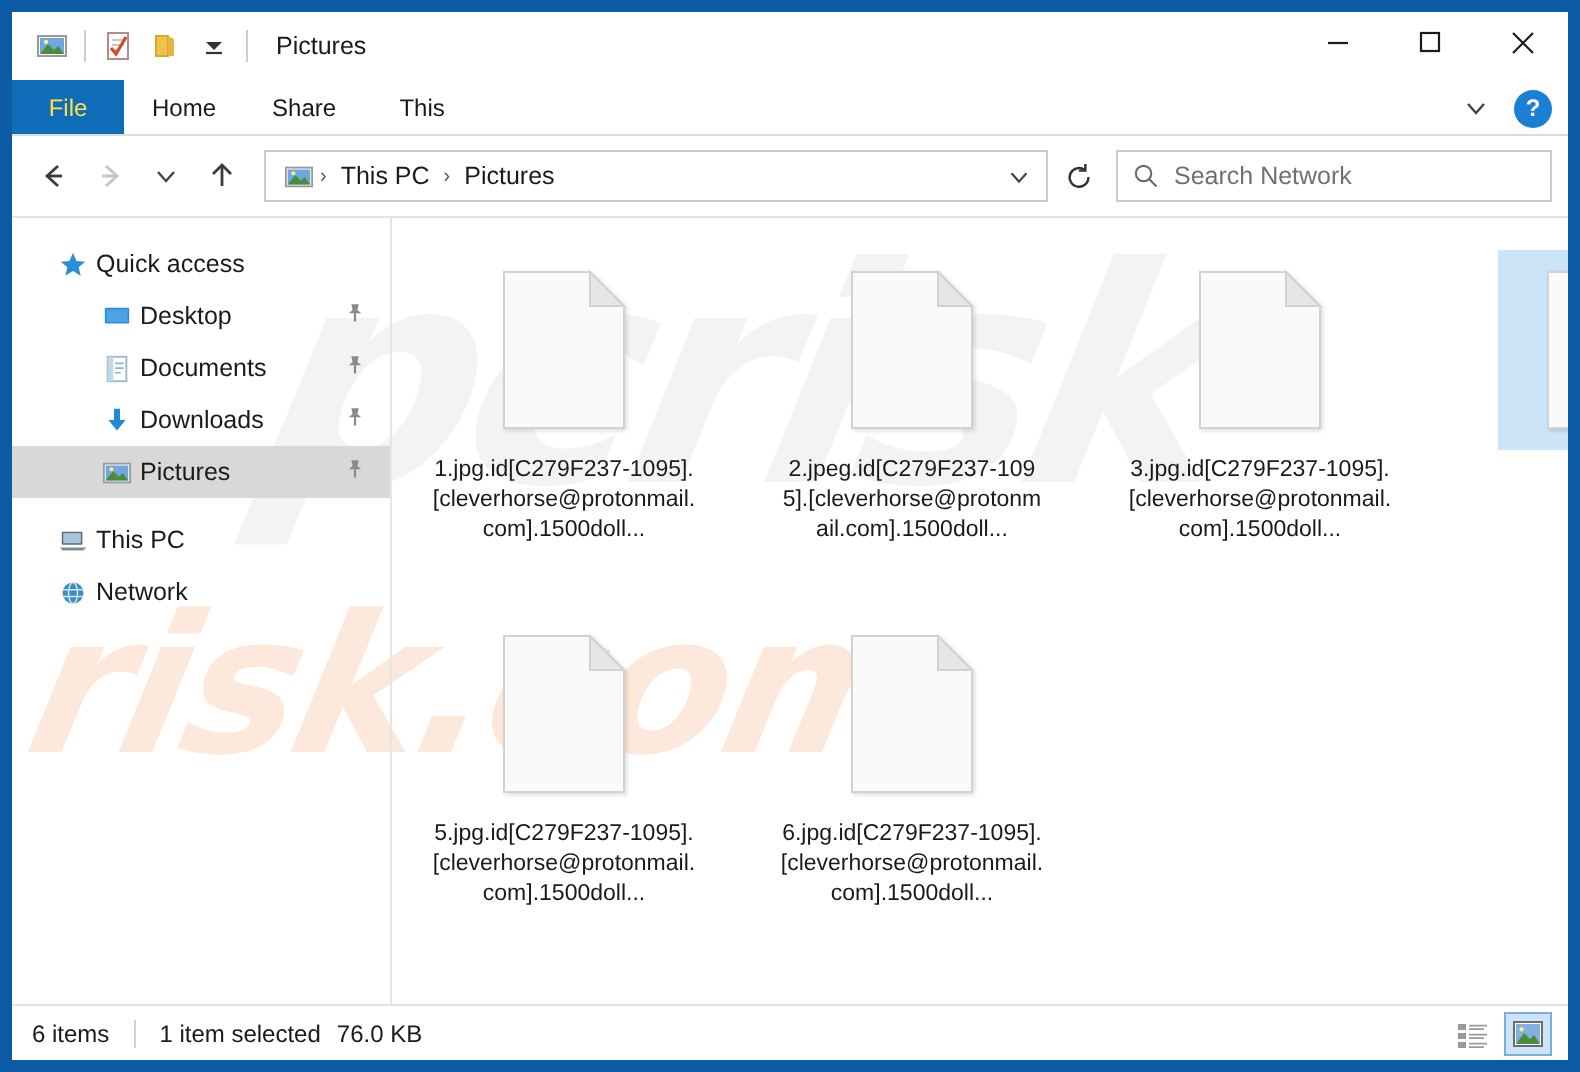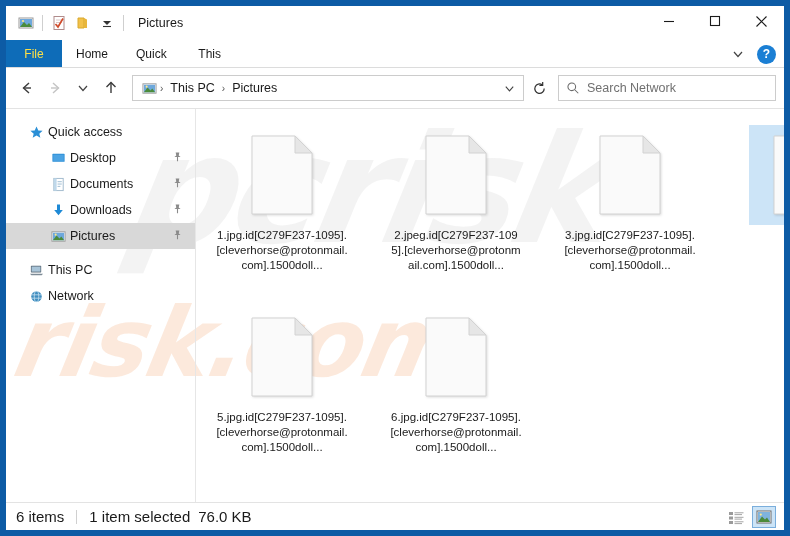--- a/index.html
+++ b/index.html
@@ -207,21 +207,21 @@
 
   
   .statusbar {
     height: 28px; flex: 0 0 28px;
     border-top: 1px solid #e3e3e3;
     display: flex; align-items: center;
     padding: 0 10px;
     background: #ffffff;
     position: relative;
   }
-  .status-seg { font-size: 15px; color: #1a1a1a; }
+  .status-seg { font-size: 12px; color: #1a1a1a; }
   .status-div { width:1px; height:14px; background:#d0d0d0; margin: 0 12px; }
   .view-btns {
     position: absolute; right: 8px; top: 0; height: 28px;
     display: flex; align-items: center; gap: 4px;
   }
   .viewbtn {
     width: 24px; height: 22px;
     display: flex; align-items: center; justify-content: center;
   }
   .viewbtn.active { background: #cce4f7; border: 1px solid #7aaedc; }
@@ -281,21 +281,21 @@
         <svg width="13" height="13" viewBox="0 0 13 13">
               <path d="M1.5 1.5 L11.5 11.5 M11.5 1.5 L1.5 11.5" stroke="#1a1a1a" stroke-width="1.1"></path>
             </svg>
       </div>
     </div>
   </div>
 
   <div class="ribbon">
     <div class="tab file">File</div>
     <div class="tab">Home</div>
-    <div class="tab">Quick</div>
+    <div class="tab">Share</div>
     <div class="tab">This</div>
     <div class="ribbon-right">
       <div class="chev-btn">
         <svg width="14" height="14" viewBox="0 0 14 14">
               <path d="M3 5 L7 9.5 L11 5" fill="none" stroke="#444" stroke-width="1.2"></path>
             </svg>
       </div>
       <div class="help-btn">?</div>
     </div>
   </div>

